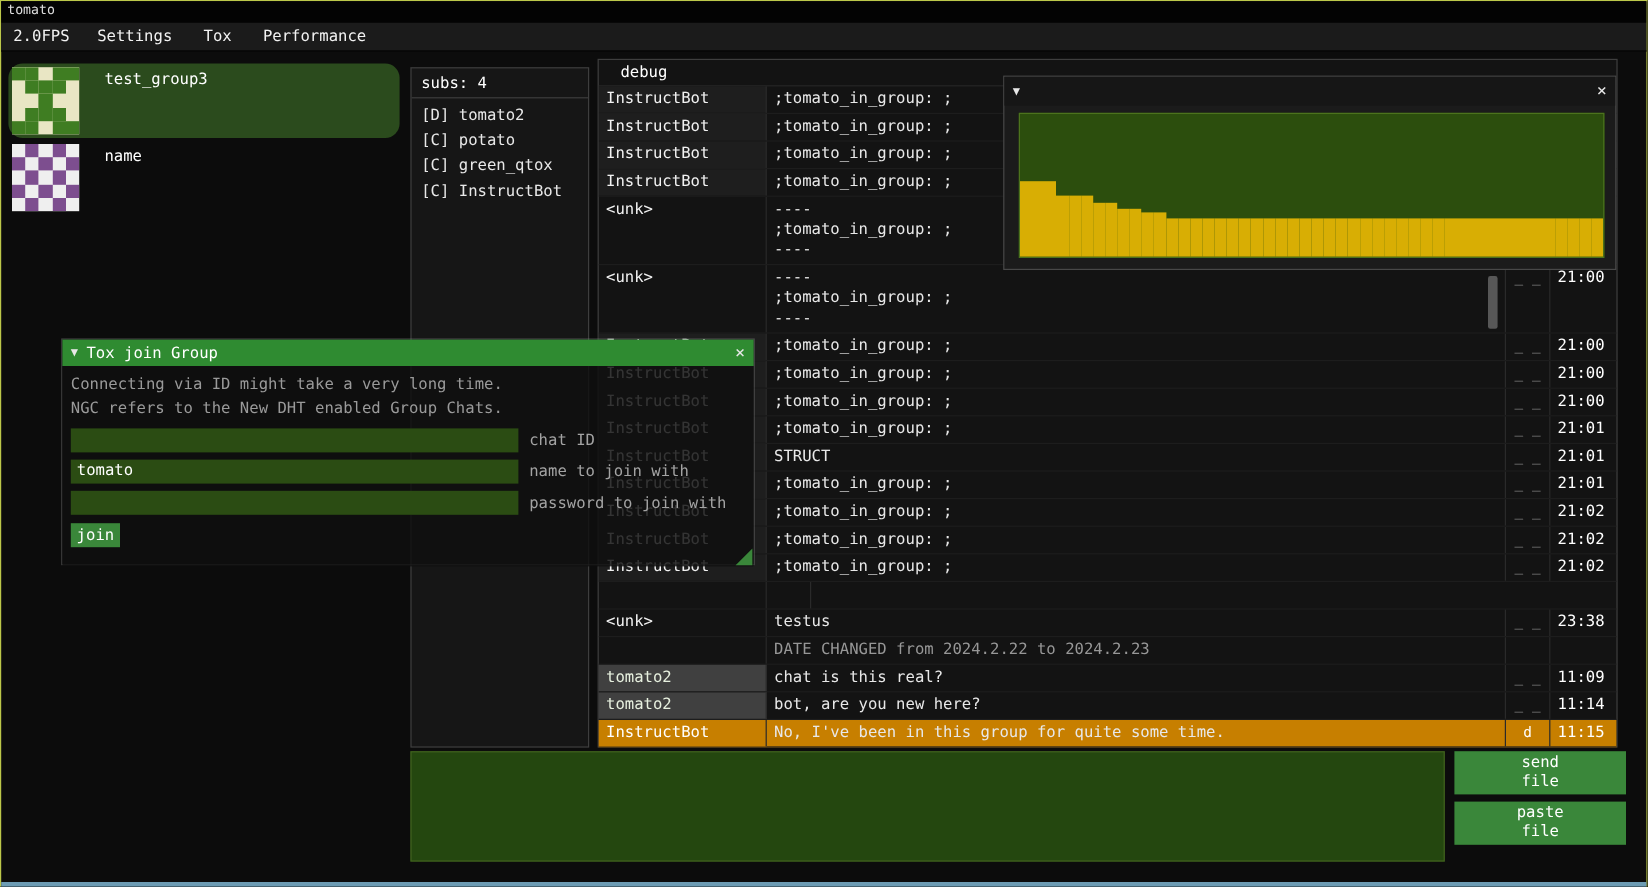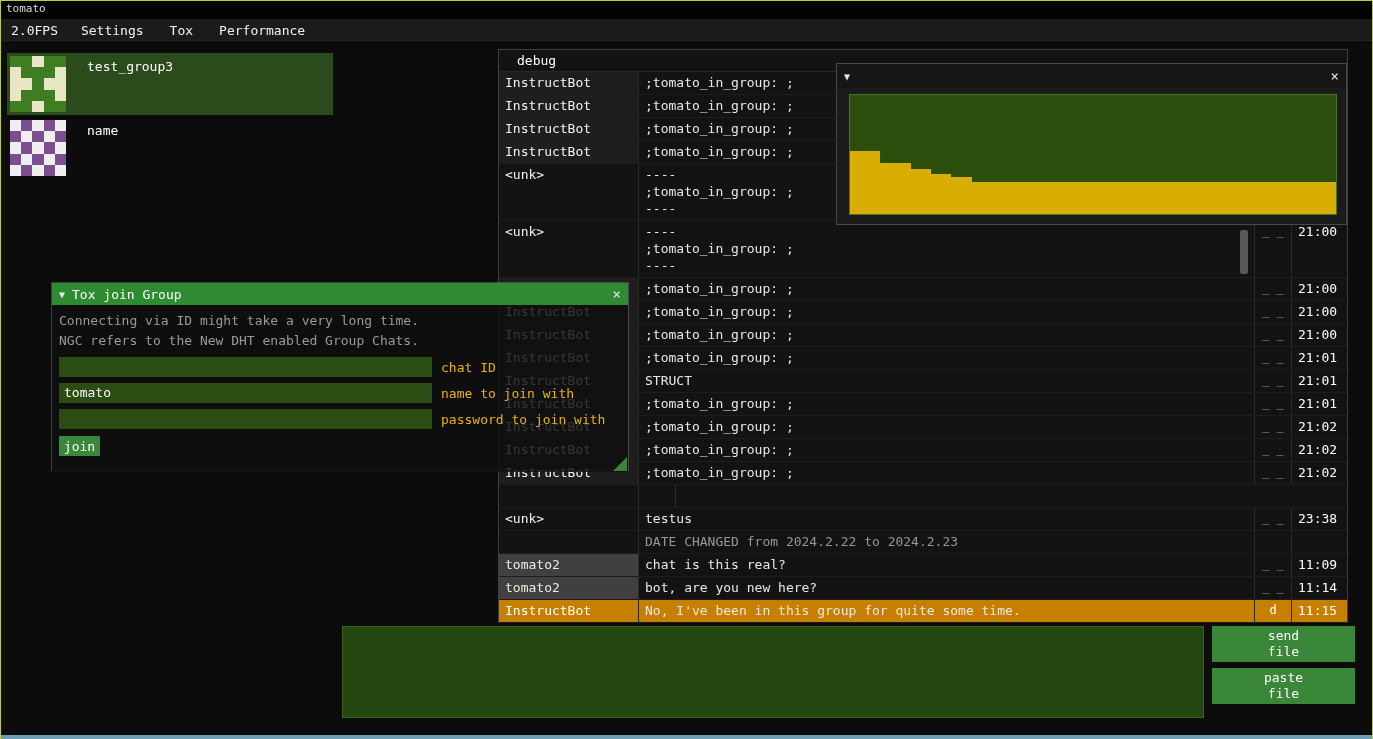--- a/index.html
+++ b/index.html
@@ -9,21 +9,21 @@
   .bottom-edge{position:absolute;left:0;right:0;bottom:0;height:4px;background:#6d9cb4;z-index:40;}
 
   .titlebar{position:absolute;top:0;left:0;right:0;height:18px;background:#030303;font-size:11px;line-height:16px;padding-left:5px;color:#ddd;}
   .menubar{position:absolute;top:18px;left:0;right:0;height:24px;background:#1b1b1b;display:flex;align-items:center;border-bottom:1px solid #000;}
   .fps{padding:0 10px;color:#f2f2f2;}
   .menu-item{padding:0 13px;cursor:pointer;color:#f2f2f2;}
 
   
   .groups{position:absolute;left:6px;top:52px;width:326px;}
   .group-row{display:flex;height:62px;margin-bottom:2px;cursor:pointer;}
-  .group-row.selected{background:#2b4b1d;}
+  .group-row.selected{background:#2b4b1d;border-radius:12px;}
   .group-icon{position:relative;width:56px;height:56px;margin:3px;flex:0 0 56px;overflow:hidden;}
   .group-label{padding:6px 0 0 18px;color:#fff;}
 
   
   .subs-panel{position:absolute;left:341px;top:55px;width:149px;height:567px;background:#161616;border:1px solid #3e3e3e;}
   .subs-header{padding:5px 8px 4px;color:#fff;}
   .subs-sep{border-top:1px solid #3e3e3e;margin:0 0 4px;}
   .member{padding:1px 8px;line-height:19px;cursor:pointer;white-space:pre;}
 
   
@@ -57,21 +57,21 @@
   .win-titlebar{height:22px;display:flex;align-items:center;gap:7px;padding:0 7px;color:#fff;cursor:move;}
   .collapse-arrow{font-size:10px;color:#e8e8e8;}
   .close-x{margin-left:auto;cursor:pointer;color:#e8e8e8;font-size:14px;line-height:14px;}
 
   .join-window{left:50px;top:281px;width:578px;height:189px;z-index:30;}
   .join-window .win-titlebar{background:#2f8b31;}
   .join-body{position:relative;height:167px;background:rgba(16,16,16,.84);padding:6px 0 0 7px;}
   .info-line{color:#9a9a9a;line-height:20px;}
   .field-row{display:flex;align-items:center;margin-top:6px;}
   .tox-input{width:373px;height:20px;background:#2b4c13;padding:1px 5px;line-height:18px;color:#fff;cursor:text;}
-  .field-label{margin-left:9px;color:#eab308;}
+  .field-label{margin-left:9px;color:#a3a3a3;}
   .join-btn{margin-top:7px;width:41px;height:20px;background:#3a873a;border:none;color:#fff;font-family:"DejaVu Sans Mono",monospace;font-size:13px;cursor:pointer;display:block;}
   .resize-grip{position:absolute;right:1px;bottom:1px;width:0;height:0;border-left:14px solid transparent;border-bottom:14px solid #3a873a;cursor:nwse-resize;}
 
   .hist-window{left:835px;top:62px;width:511px;height:162px;z-index:20;background:#1b1b1b;}
   .hist-window .win-titlebar{background:#161616;height:24px;}
   .plot{position:absolute;left:12px;top:30px;width:488px;height:121px;background:#2c4e0d;border:1px solid #4c731d;overflow:hidden;}
   .bars{position:absolute;inset:0;display:flex;align-items:flex-end;}
   .bar{flex:1;background:#d8ae04;}
 </style>
 </head>
@@ -119,20 +119,30 @@
           <i style="position: absolute; left: 0%; top: 60%; width: 20%; height: 20%; background: rgb(125, 78, 143);"></i>
           <i style="position: absolute; left: 40%; top: 60%; width: 20%; height: 20%; background: rgb(125, 78, 143);"></i>
           <i style="position: absolute; left: 80%; top: 60%; width: 20%; height: 20%; background: rgb(125, 78, 143);"></i>
           <i style="position: absolute; left: 20%; top: 80%; width: 20%; height: 20%; background: rgb(125, 78, 143);"></i>
           <i style="position: absolute; left: 60%; top: 80%; width: 20%; height: 20%; background: rgb(125, 78, 143);"></i>
         </div>
         <div class="group-label">name</div>
       </div>
     </div>
 
+  <div class="subs-panel">
+    <div class="subs-header">subs: 4</div>
+    <div class="subs-sep"></div>
+    <div id="members">
+        <div class="member">[D] tomato2</div>
+        <div class="member">[C] potato</div>
+        <div class="member">[C] green_qtox</div>
+        <div class="member">[C] InstructBot</div>
+      </div>
+  </div>
 
   <div class="chat-panel">
     <div class="tabbar">
       <span class="tab-label">debug</span>
     </div>
     <div class="chat-rows" id="chat-rows">
         <div class="chat-row">
           <div class="cell c-name name-gray">InstructBot</div>
           <div class="cell c-msg">;tomato_in_group: ;</div>
           <div class="cell c-marks"></div>

